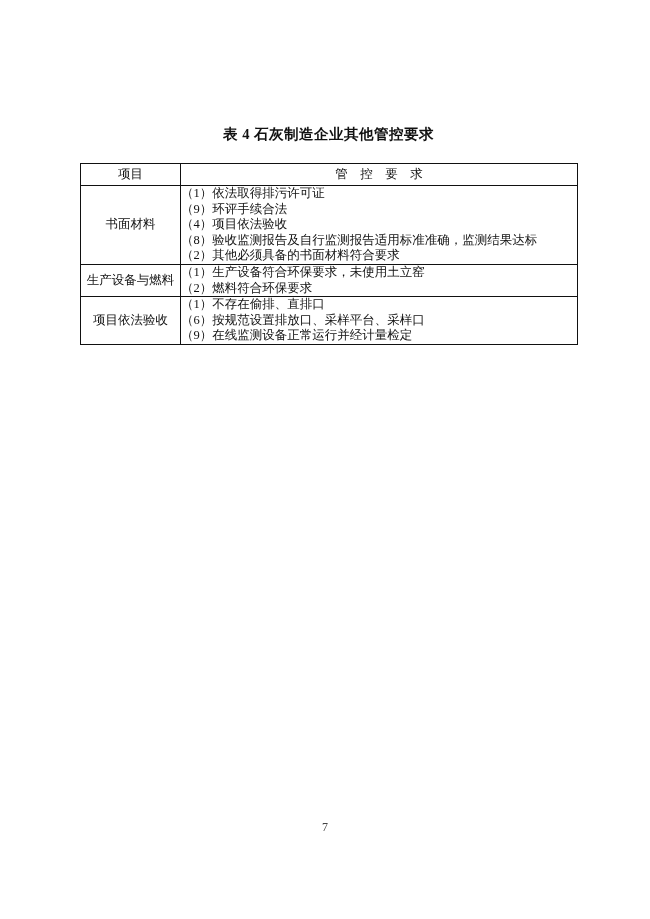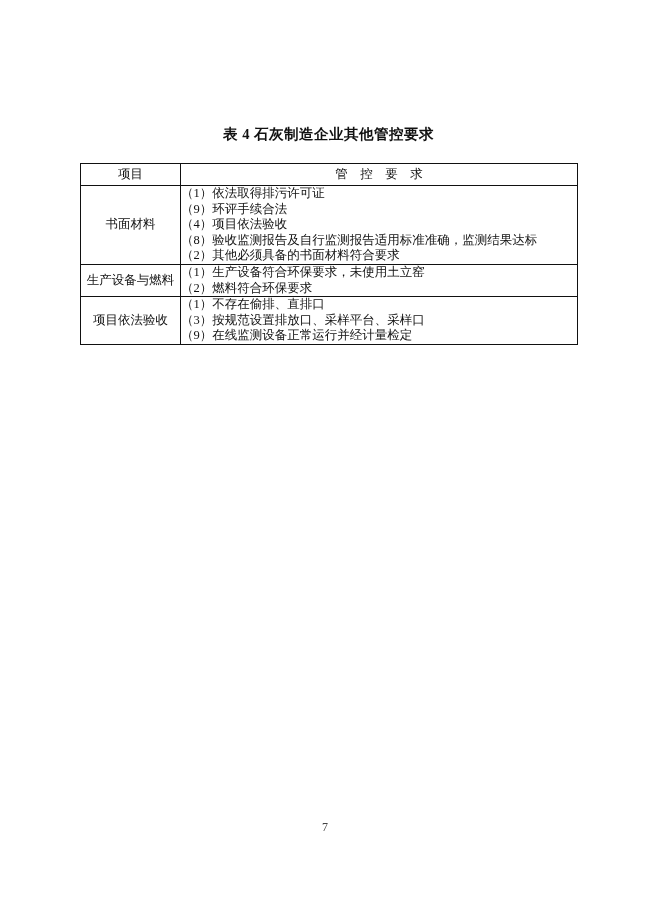--- a/index.html
+++ b/index.html
@@ -108,21 +108,21 @@
           <td class="item-cell">生产设备与燃料</td>
           <td class="req-cell">
             <div class="req-line">（1）生产设备符合环保要求，未使用土立窑</div>
             <div class="req-line">（2）燃料符合环保要求</div>
           </td>
         </tr>
         <tr>
           <td class="item-cell">项目依法验收</td>
           <td class="req-cell">
             <div class="req-line">（1）不存在偷排、直排口</div>
-            <div class="req-line">（3）按规范设置排放口、采样平台、采样口</div>
+            <div class="req-line">（6）按规范设置排放口、采样平台、采样口</div>
             <div class="req-line">（9）在线监测设备正常运行并经计量检定</div>
           </td>
         </tr>
       </tbody>
     </table>
 
   </div>
 
   <div class="page-number">7</div>
 </div>

